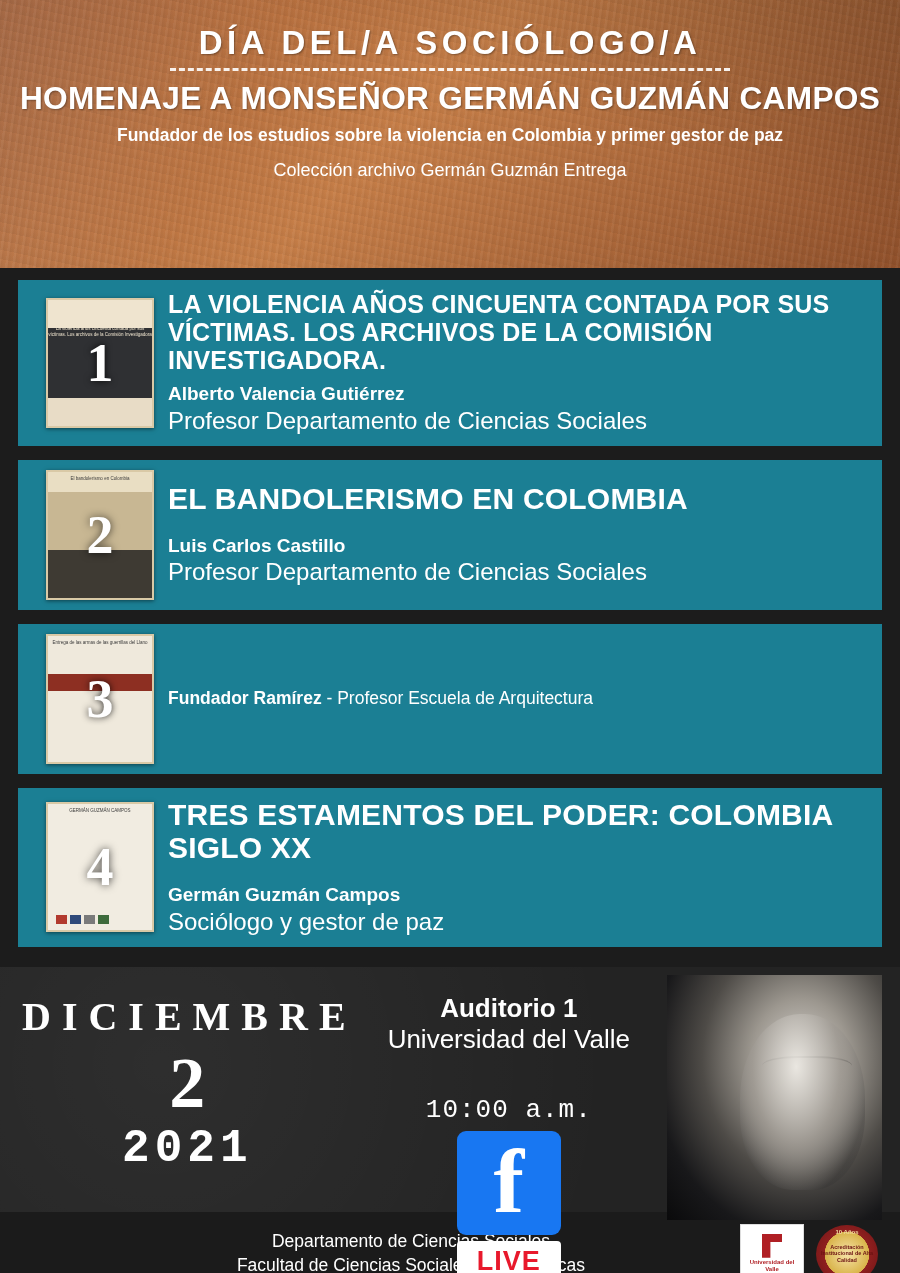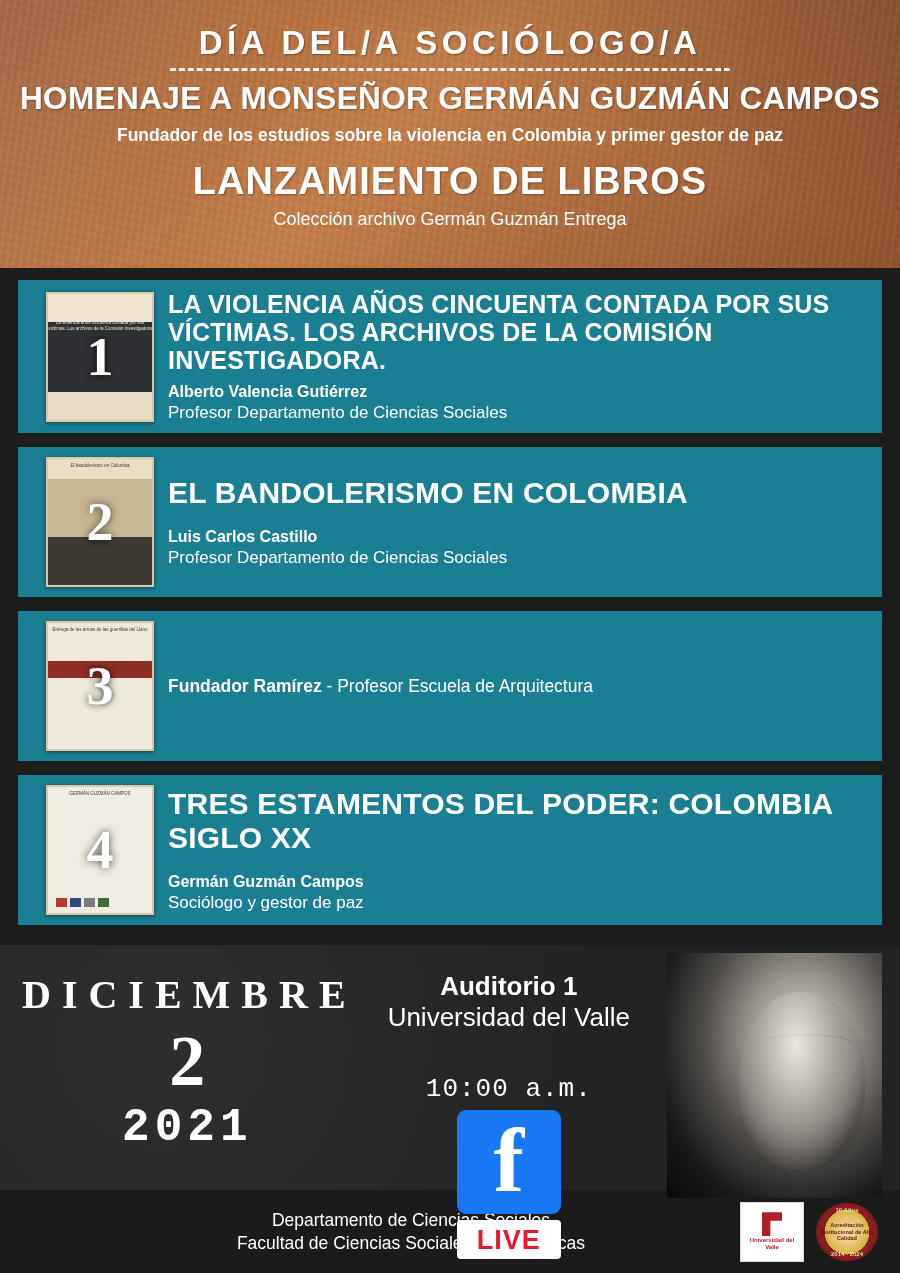--- a/index.html
+++ b/index.html
@@ -162,25 +162,25 @@
   .book-title {
     font-weight: bold;
     font-size: 25px;
     line-height: 1.12;
     letter-spacing: 0.2px;
     margin-bottom: 8px;
   }
   .book-title.big { font-size: 30px; margin-bottom: 18px; }
   .book-author {
     font-weight: bold;
-    font-size: 16px;
+    font-size: 19px;
     line-height: 1.25;
   }
   .book-role {
-    font-size: 17px;
+    font-size: 24px;
     font-weight: normal;
     line-height: 1.25;
   }
   .author-line { font-size: 17.5px; line-height: 1.3; }
   .author-line b { font-weight: bold; }
 
   
   .info {
     position: relative;
     flex: 1 1 auto;
@@ -387,21 +387,20 @@
 </head>
 <body>
 
 <div class="poster">
 
   <div class="header">
     <div class="title-dia">DÍA DEL/A SOCIÓLOGO/A</div>
     <div class="dashed-rule"></div>
     <div class="title-homenaje">HOMENAJE A MONSEÑOR GERMÁN GUZMÁN CAMPOS</div>
     <div class="subtitle-fundador">Fundador de los estudios sobre la violencia en Colombia y primer gestor de paz</div>
-    <div class="title-lanzamiento">LANZAMIENTO DE LIBROS</div>
     <div class="subtitle-coleccion">Colección archivo Germán Guzmán Entrega</div>
   </div>
 
   <div class="books">
 
     <div class="book-row">
       <div class="cover cover-1">
         <div class="cover-top">La violencia años cincuenta contada por sus víctimas. Los archivos de la Comisión Investigadora</div>
         <div class="num">1</div>
       </div>

